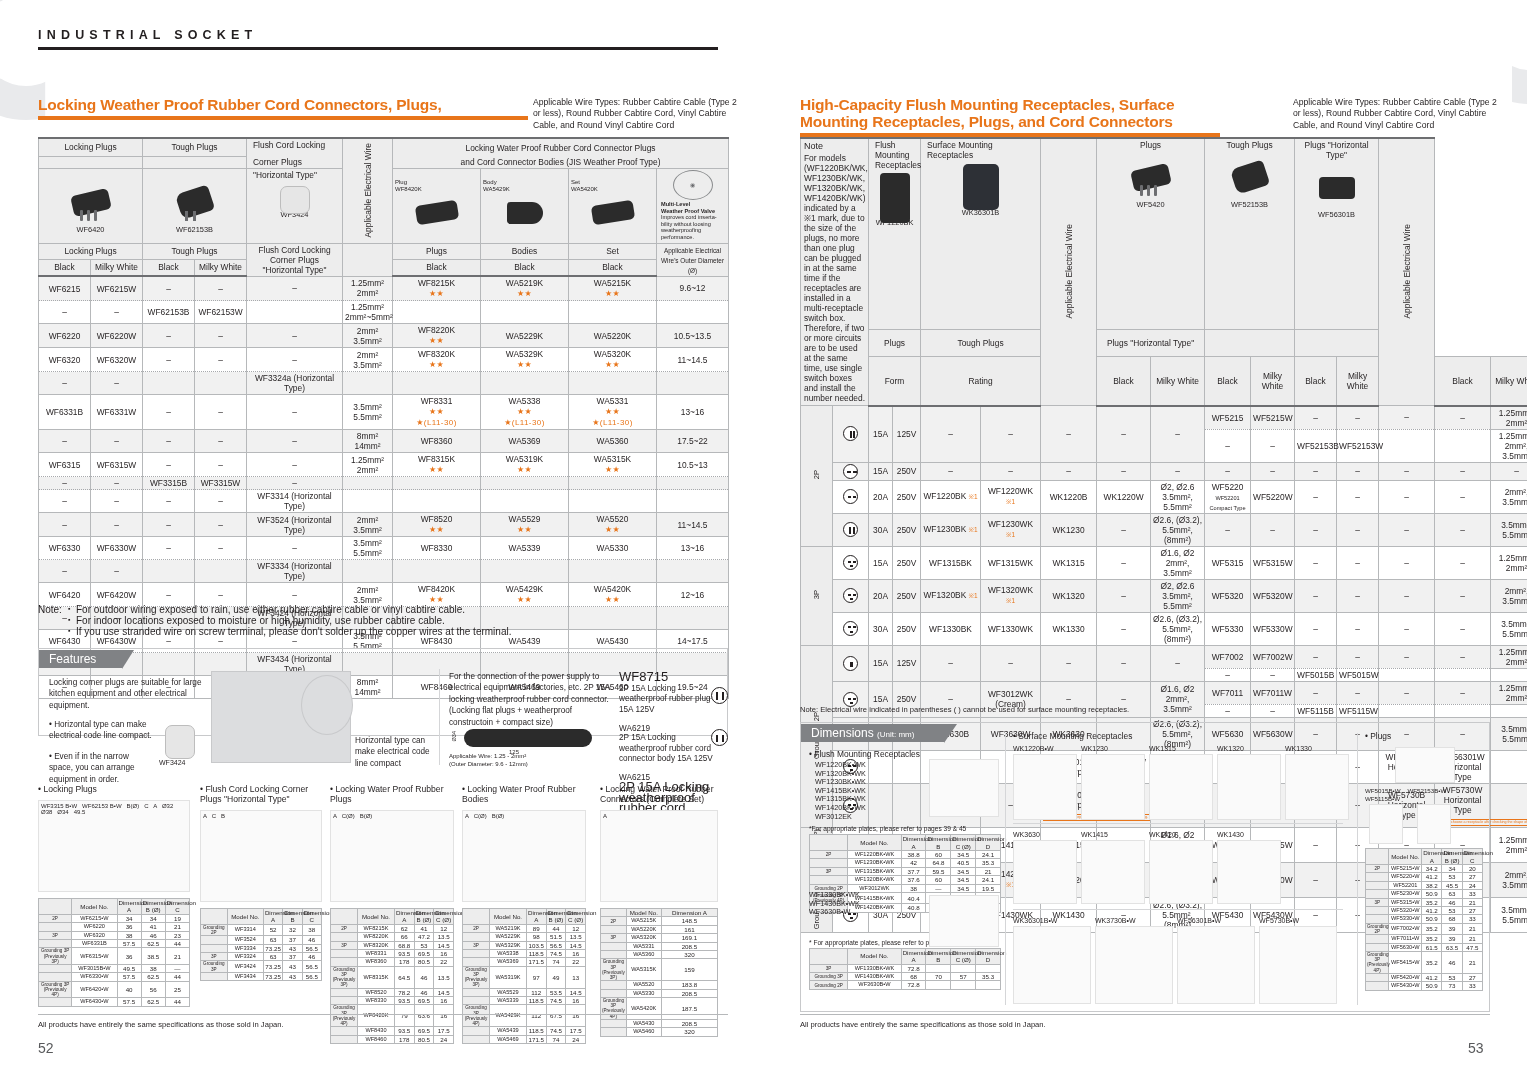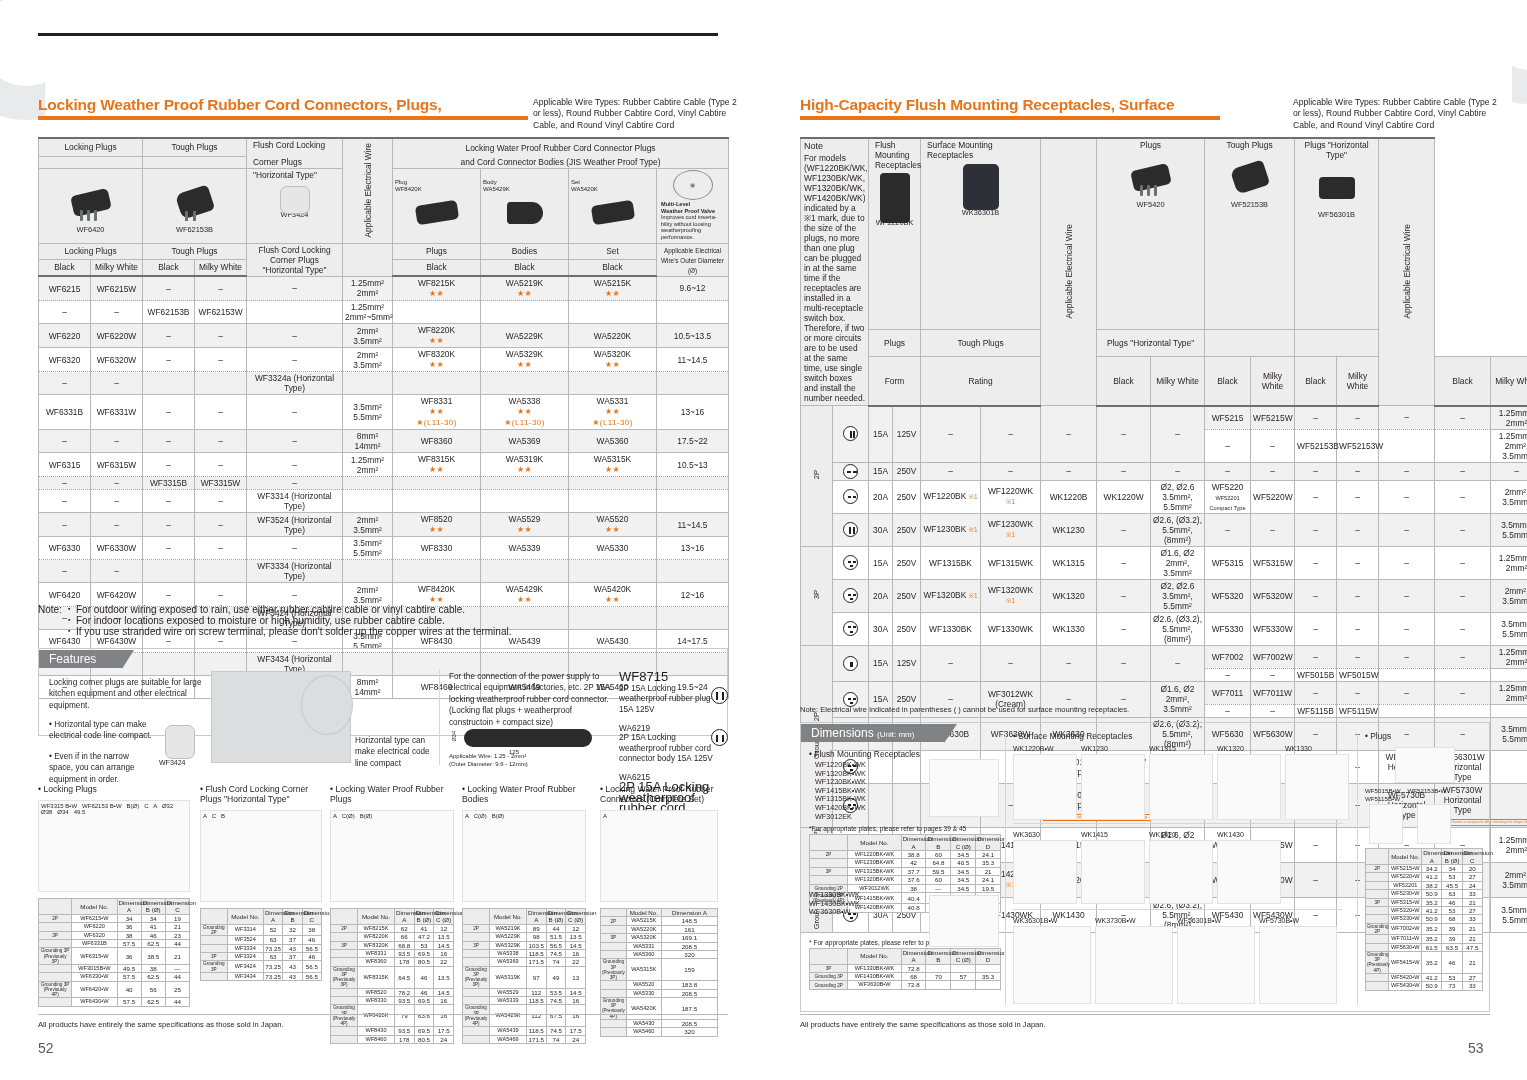--- a/index.html
+++ b/index.html
@@ -154,20 +154,21 @@
 </style>
 </head>
 <body>
 
 <div class="bg-c" id="bgc1"></div>
 <div class="bg-c" id="bgc2"></div>
 
 <div class="page" id="page-left">
 
   <div class="runhead">
+    <div class="txt">INDUSTRIAL SOCKET</div>
     <div class="rule"></div>
   </div>
 
   <div class="sec-head" style="left:38px; top:96px; width:490px;">
     <div class="sec-title">Locking Weather Proof Rubber Cord Connectors, Plugs,</div>
     <div class="sec-rule"></div>
   </div>
 
   <div class="wire-types" style="left:533px; top:97px; width:205px;">Applicable Wire Types: Rubber Cabtire Cable (Type 2 or less), Round Rubber Cabtire Cord, Vinyl Cabtire Cable, and Round Vinyl Cabtire Cord</div>
 
@@ -972,20 +973,21 @@
 
   <div class="foot-rule" style="left:38px;top:1014px;width:690px"></div>
   <div class="foot-txt" style="left:38px;top:1020px">All products have entirely the same specifications as those sold in Japan.</div>
   <div class="pageno" style="left:38px;top:1040px">52</div>
 </div>
 
 <div class="page" id="page-right">
 
   <div class="sec-head" style="left:36px; top:96px; width:420px;">
     <div class="sec-title">High-Capacity Flush Mounting Receptacles, Surface</div>
+    <div class="sec-title">Mounting Receptacles, Plugs, and Cord Connectors</div>
     <div class="sec-rule"></div>
   </div>
 
   <div class="wire-types" style="left:529px; top:97px; width:205px;">Applicable Wire Types: Rubber Cabtire Cable (Type 2 or less), Round Rubber Cabtire Cord, Vinyl Cabtire Cable, and Round Vinyl Cabtire Cord</div>
 </div>
 
 <table class="grid" id="tbl-right">
   <colgroup>
     <col style="width:32px">
       <col style="width:36px">

